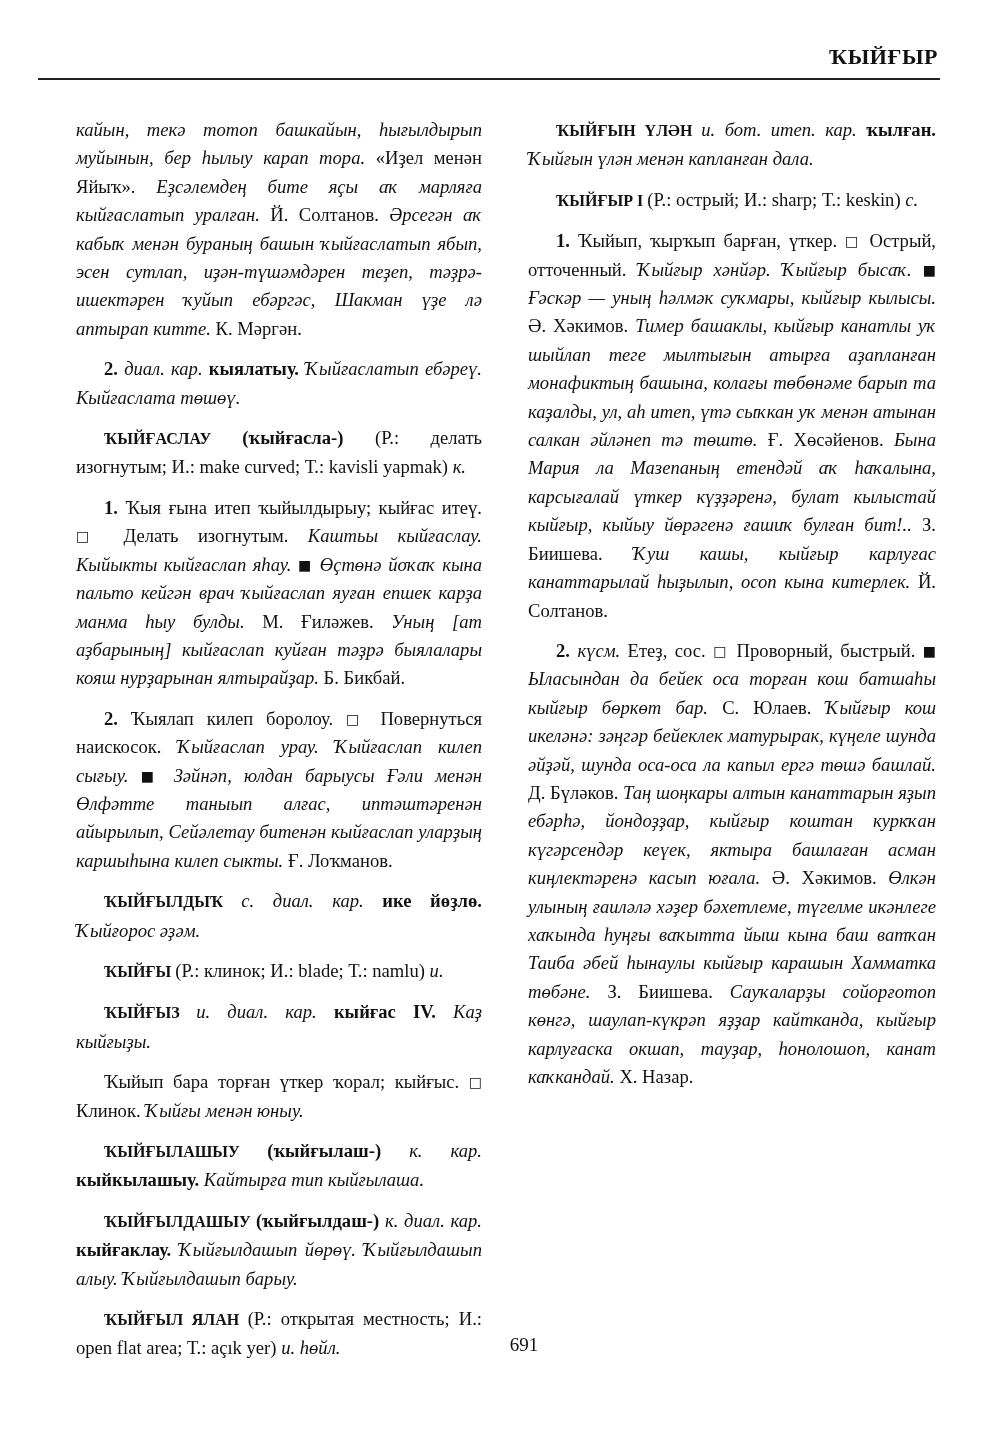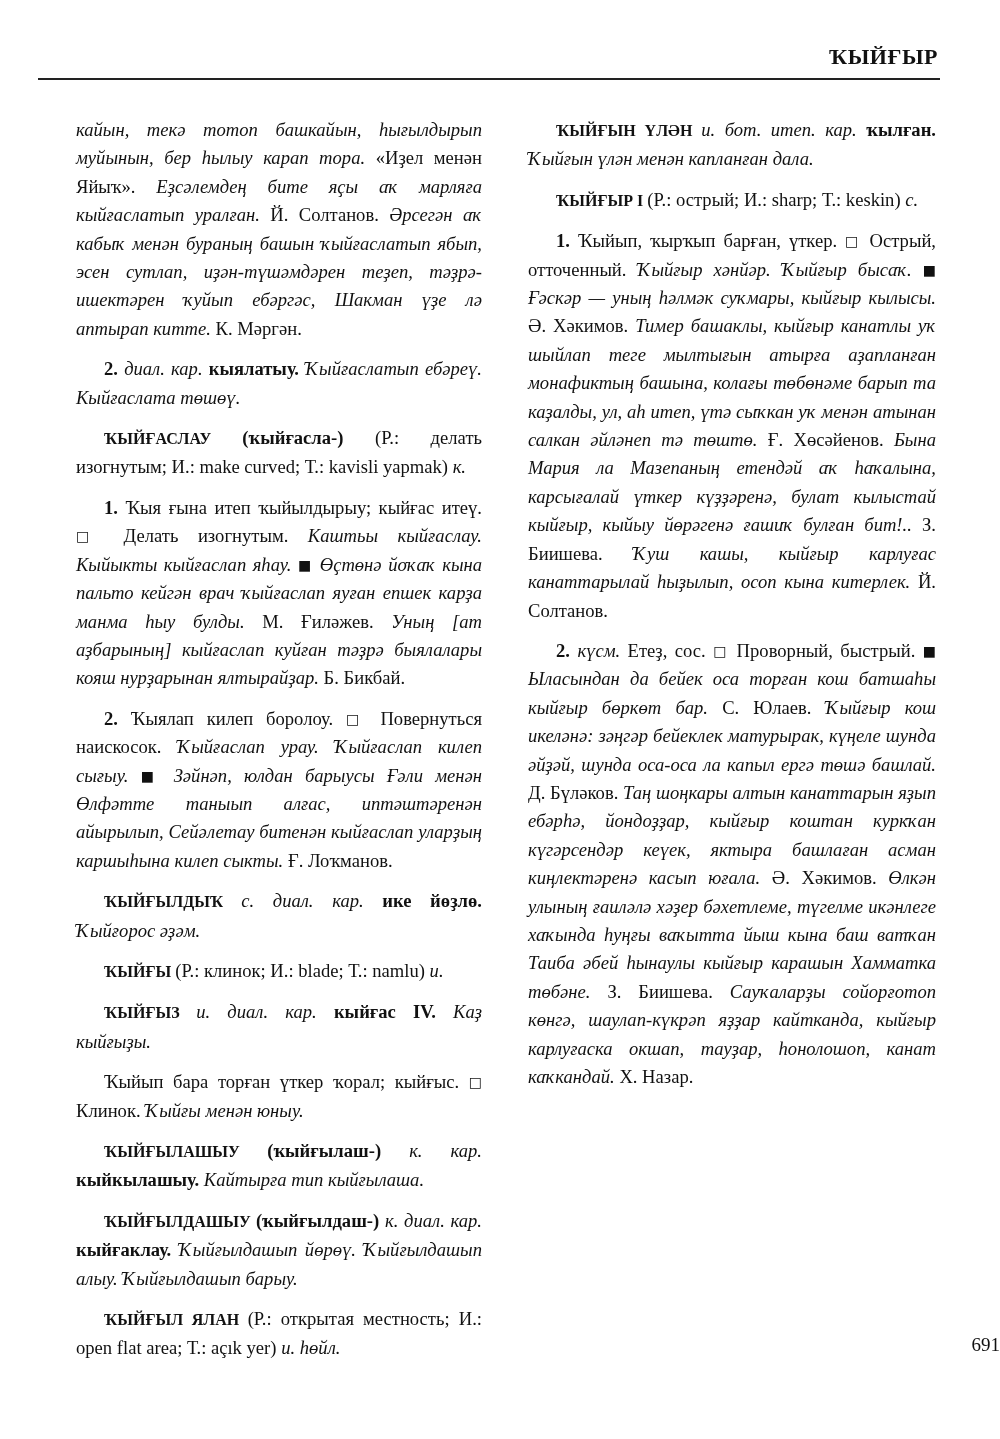--- a/index.html
+++ b/index.html
@@ -13,21 +13,21 @@
   .col { position: absolute; top: 104px; width: 430px; font-size: 18.6px;
          line-height: 28.4px; text-align: justify; hyphens: manual; }
   .col.left { left: 64px; }
   .col.right { left: 516px; width: 432px; }
   .para { margin: 12px; text-indent: 28px; }
   .para.noindent { text-indent: 0; }
   .b { font-weight: bold; }
   .i { font-style: italic; }
   .hw-entry { font-weight: bold; font-size: 16px; }
   .sq { font-family: "DejaVu Sans", sans-serif; font-size: 14px; vertical-align: 1px; }
-  .page-number { position: absolute; left: 0; right: 0; top: 1334px; text-align: right;
+  .page-number { position: absolute; left: 0; right: 0; top: 1334px; text-align: center;
                  font-size: 19px; margin-left: 48px; }
 </style>
 </head>
 <body>
 
 <div class="running-head">
   <span class="hw">ҠЫЙҒЫР</span>
 </div>
 <div class="rule"></div>
 

